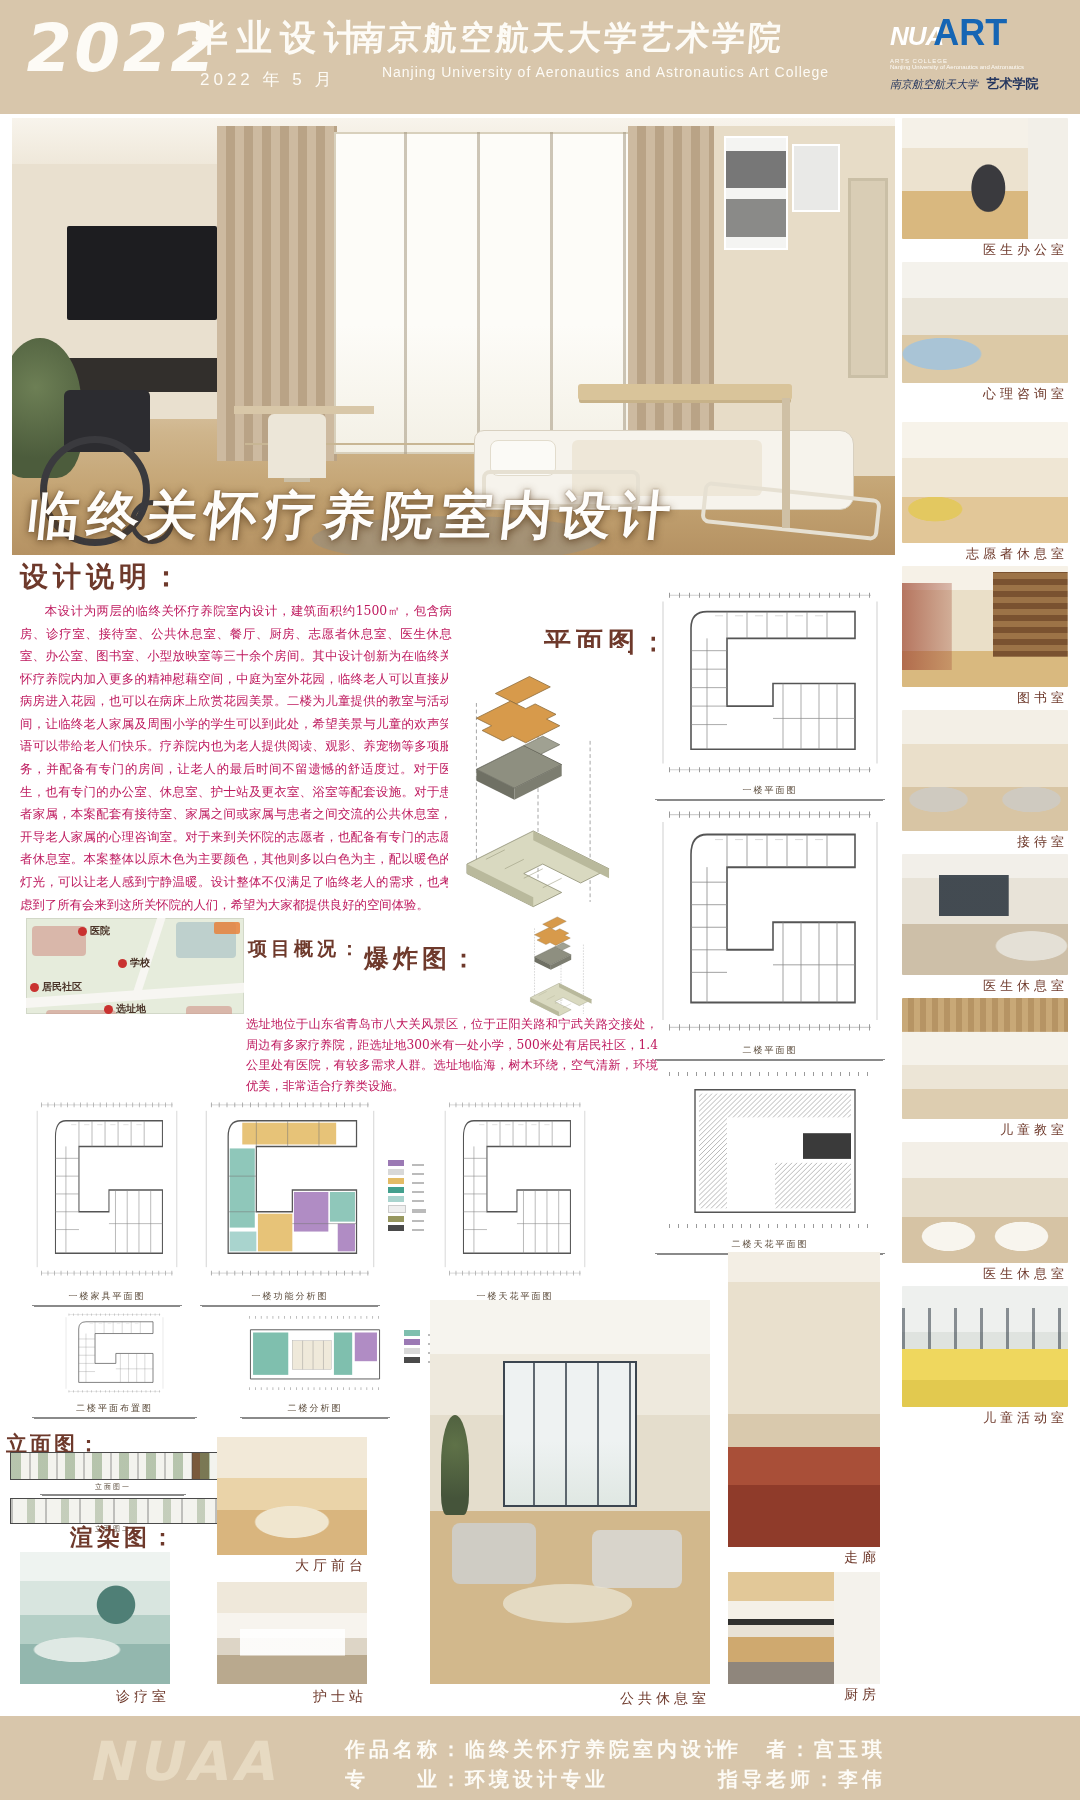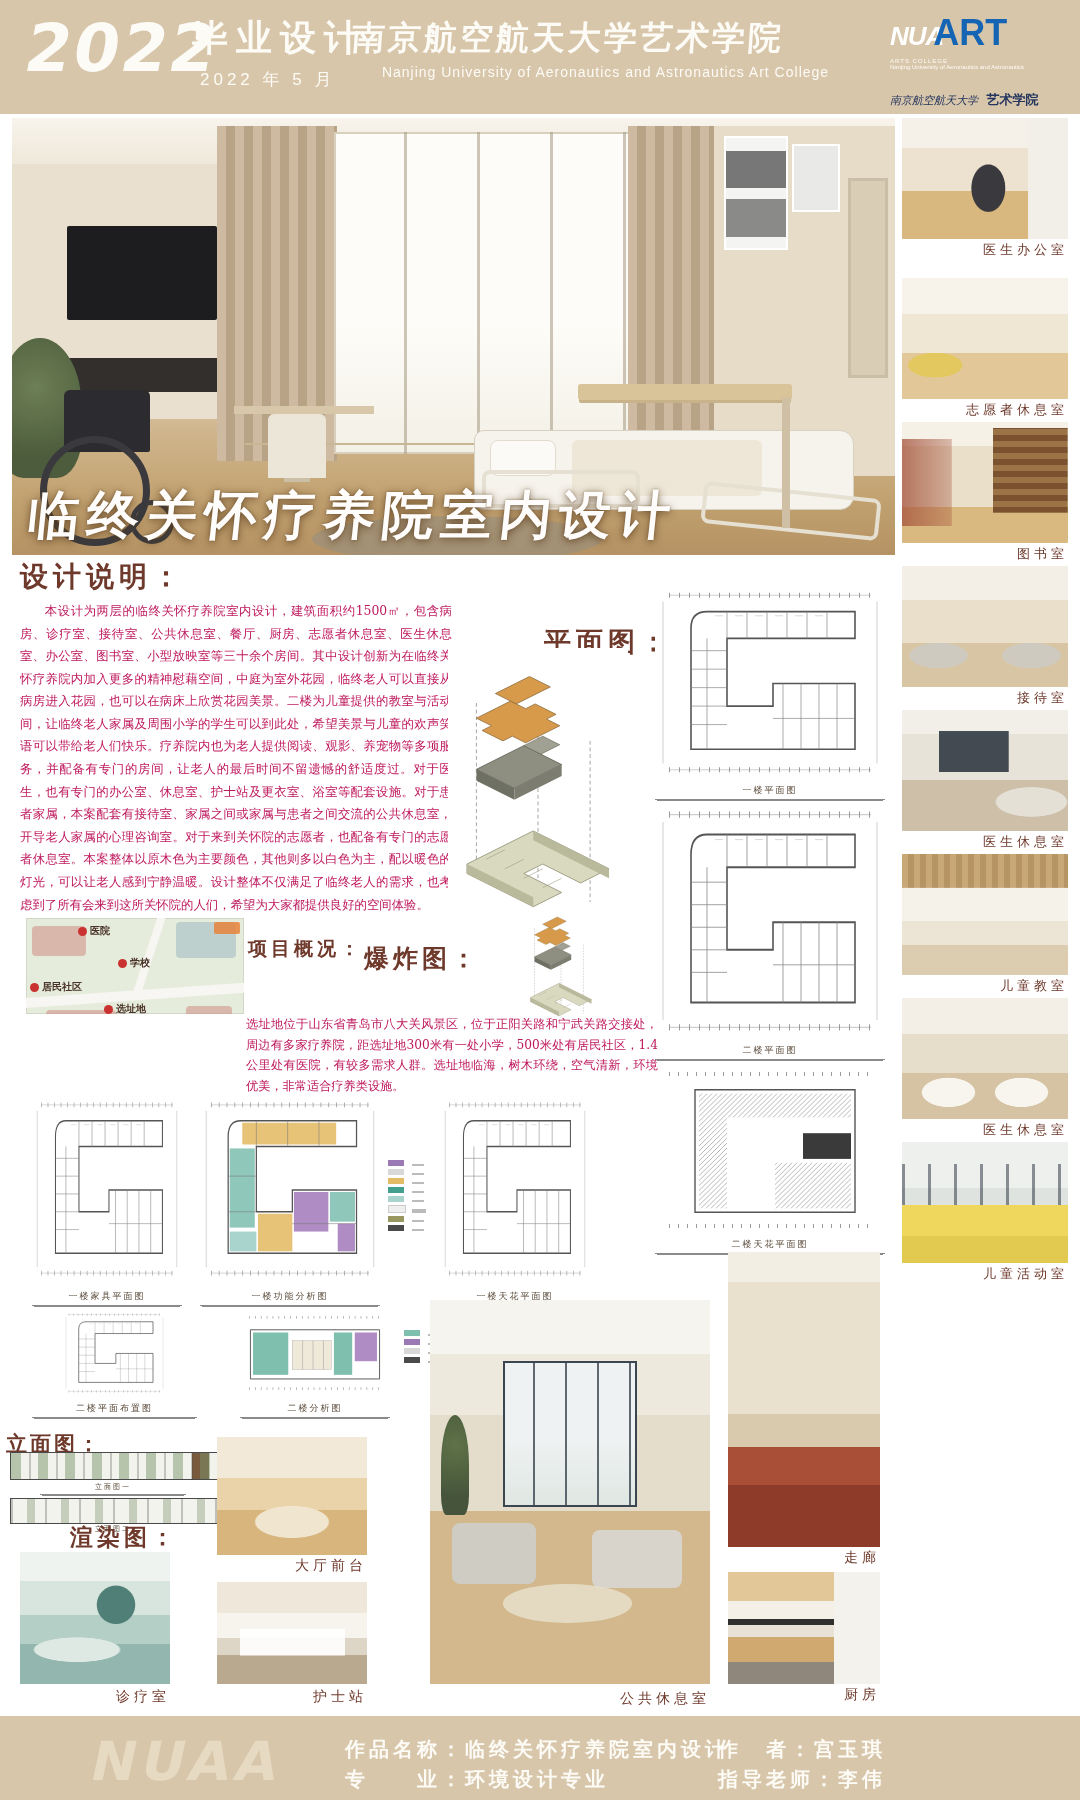--- a/index.html
+++ b/index.html
@@ -17,21 +17,21 @@
   .school-cn{position:absolute;left:352px;top:16px;font-size:33px;font-weight:700;color:#fdfbf6;
         letter-spacing:3px;font-family:"DejaVu Serif",serif;transform:skewX(-4deg);}
   .school-en{position:absolute;left:318px;top:64px;width:575px;font-size:14px;color:#fdfbf6;
         letter-spacing:1px;text-align:center;}
   .logo{position:absolute;left:890px;top:16px;width:176px;}
   .lg-row{line-height:34px;white-space:nowrap;}
   .lg-nu{font-size:26px;font-weight:800;color:#ffffff;font-style:italic;letter-spacing:-1px;}
   .lg-art{font-size:36px;font-weight:800;color:#1565b4;margin-left:-10px;letter-spacing:0;}
   .lg-l1{font-size:6px;color:#fdfbf6;letter-spacing:1px;margin-top:1px;}
   .lg-l2{font-size:6px;color:#fdfbf6;}
-  .lg-seal{margin-top:20px;white-space:nowrap;}
+  .lg-seal{margin-top:4px;white-space:nowrap;}
   .seal-cn{font-size:11px;color:#23355e;font-family:"DejaVu Serif",serif;font-style:italic;}
   .seal-art{font-size:13px;color:#23355e;font-weight:700;margin-left:4px;}
 
   
   .hero{position:absolute;left:12px;top:118px;width:883px;height:437px;overflow:hidden;
         background:linear-gradient(180deg,#f1ebdf 0%,#ece2d0 30%,#e2d2b8 58%,#cfb58c 72%,#c3a372 86%,#b59263 100%);}
   .hero-ceiling{position:absolute;left:0;top:0;width:100%;height:46px;
         background:linear-gradient(180deg,#f8f4ec,#efe8da);border-bottom:1px solid #ddd2bd;}
   .hero-leftwall{position:absolute;left:0;top:46px;width:212px;height:255px;background:#e9e0cf;}
   .hero-tv{position:absolute;left:55px;top:108px;width:150px;height:94px;background:#1d1d20;border-radius:2px;}
@@ -309,20 +309,24 @@
     <div class="hero-table"></div>
     <div class="hero-pole"></div>
     <div class="hero-title">临终关怀疗养院室内设计</div>
   </div>
 
   <aside class="sidebar">
     <figure class="sb-item" style="margin:0 0 1px">
       <div class="thumb img-office"></div>
       <figcaption class="sb-cap">医生办公室</figcaption>
     </figure>
+    <figure class="sb-item" style="margin:0 0 1px">
+      <div class="thumb img-counsel"></div>
+      <figcaption class="sb-cap">心理咨询室</figcaption>
+    </figure>
     <figure class="sb-item" style="margin:16px 0 1px">
       <div class="thumb img-volunteer"></div>
       <figcaption class="sb-cap">志愿者休息室</figcaption>
     </figure>
     <figure class="sb-item" style="margin:0 0 1px">
       <div class="thumb img-library"></div>
       <figcaption class="sb-cap">图书室</figcaption>
     </figure>
     <figure class="sb-item" style="margin:0 0 1px">
       <div class="thumb img-reception"></div>

